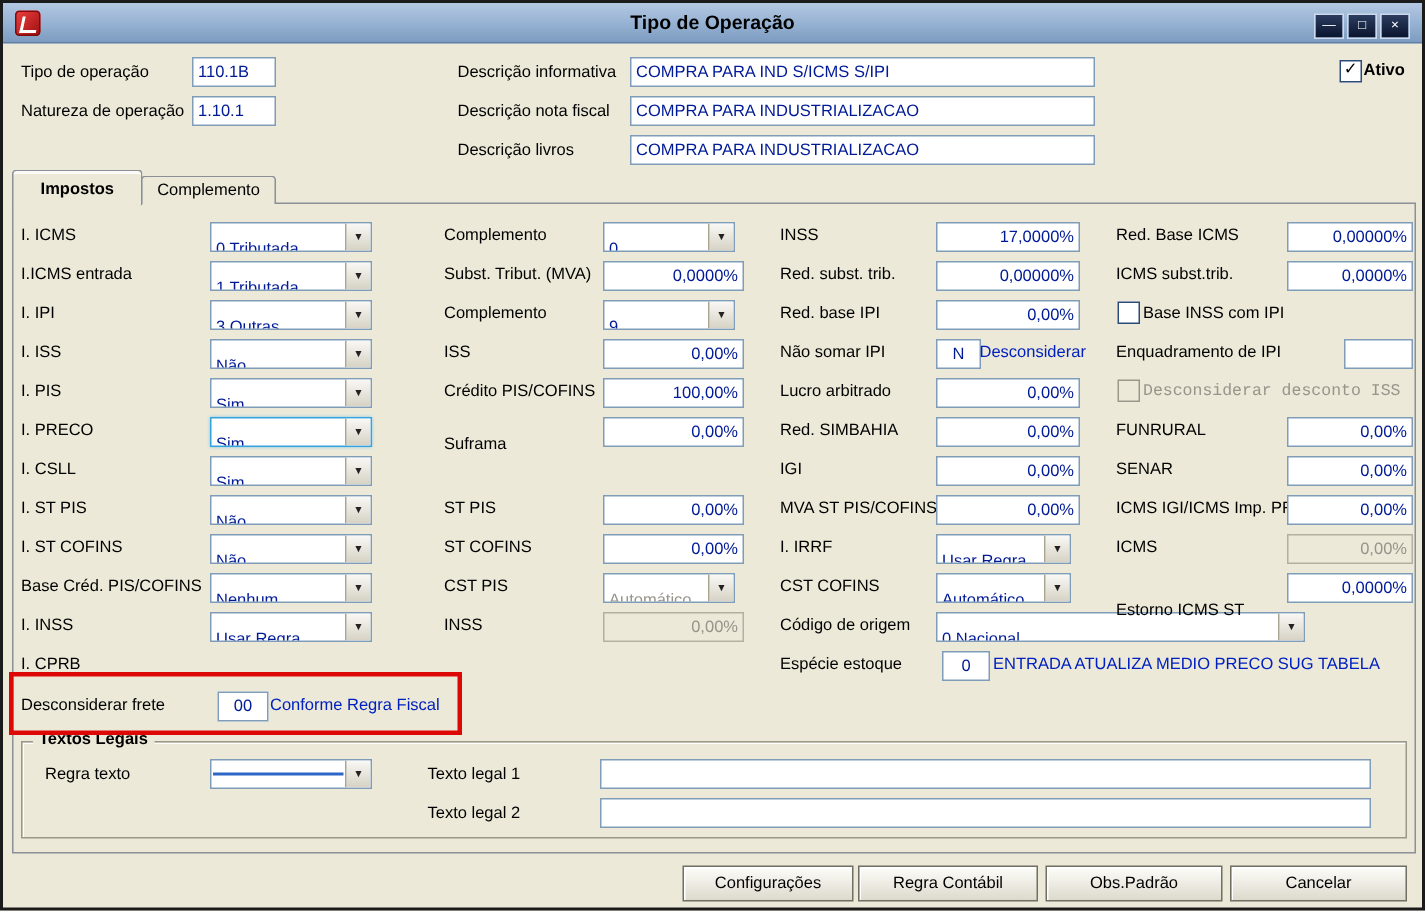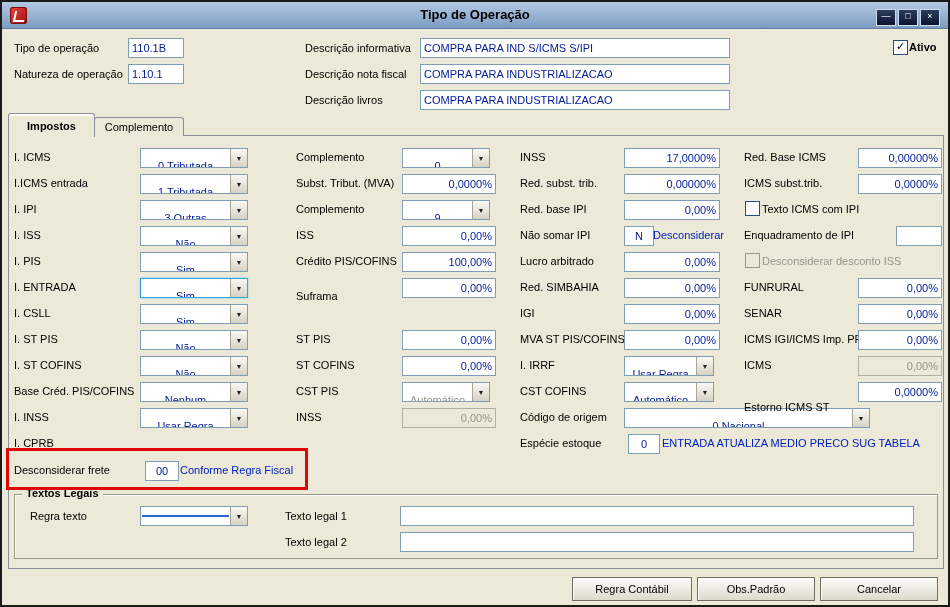--- a/index.html
+++ b/index.html
@@ -10,23 +10,23 @@
     border-bottom:1px solid #5d7ea6;}
   .title{position:absolute;left:0;top:5px;width:100%;text-align:center;font-size:13px;font-weight:600;color:#000;}
   .app-icon{position:absolute;left:8px;top:5px;width:17px;height:17px;border-radius:3px;
     background:linear-gradient(135deg,#ef4040,#9c0f0f);box-shadow:inset 0 0 0 1px #7d0b0b;}
   .app-icon::after{content:"";position:absolute;left:4px;top:4px;width:9px;height:9px;
     border-left:2px solid #fff;border-bottom:2px solid #fff;transform:skewX(-12deg);}
   .winbtns{position:absolute;right:8px;top:7px;display:flex;gap:2px;}
   .winbtn{width:18px;height:15px;background:linear-gradient(180deg,#2c3d60,#0a142e);
     border:1px solid #cdd9ec;color:#fff;font-size:9px;line-height:13px;text-align:center;cursor:default;}
   .lbl{position:absolute;font-size:11px;color:#000;white-space:nowrap;line-height:13px;}
-  .lbl.dis{color:#97948a;}
+  .lbl.dis{color:#97948a;font-family:Liberation Mono, monospace;}
   .box{position:absolute;height:18px;background:#fff;border:1px solid #7F9DB9;font-size:11px;color:#001a96;
-    display:flex;align-items:center;padding:0 3px;white-space:nowrap;overflow:hidden;text-align:center;}
+    display:flex;align-items:center;padding:0 3px;white-space:nowrap;overflow:hidden;}
   .num{justify-content:flex-end;}
   .ctr{justify-content:center;}
   .box.dis{background:#ECE9D8;color:#97948a;border-color:#b3b0a2;}
   .dd{padding:0;}
   .dd .val{flex:1;padding:1px 3px;overflow:hidden;white-space:nowrap;margin-top:15px;}
   .dd .val.gray{color:#97948a;}
   .dd .val.sel{background:#2e66c6;margin:1px;color:#fff;}
   .dd .arr{width:16px;align-self:stretch;background:linear-gradient(180deg,#f9f8f5,#d6d2c4);
     border-left:1px solid #a9a593;color:#222;font-size:7px;display:flex;align-items:center;justify-content:center;}
   .dd.focus{border-color:#36a3dc;box-shadow:0 0 2px #7bc9ef;}
@@ -97,21 +97,21 @@
   <div class="lbl" style="left:14px;top:229px">I. ISS</div>
   <div class="box dd" style="left:140px;top:226px;width:106px">
     <span class="val">Não</span>
     <span class="arr">▼</span>
   </div>
   <div class="lbl" style="left:14px;top:255px">I. PIS</div>
   <div class="box dd" style="left:140px;top:252px;width:106px">
     <span class="val">Sim</span>
     <span class="arr">▼</span>
   </div>
-  <div class="lbl" style="left:14px;top:281px">I. ENTRADA</div>
+  <div class="lbl" style="left:14px;top:281px">I. PRECO</div>
   <div class="box dd focus" style="left:140px;top:278px;width:106px">
     <span class="val">Sim</span>
     <span class="arr">▼</span>
   </div>
   <div class="lbl" style="left:14px;top:307px">I. CSLL</div>
   <div class="box dd" style="left:140px;top:304px;width:106px">
     <span class="val">Sim</span>
     <span class="arr">▼</span>
   </div>
   <div class="lbl" style="left:14px;top:333px">I. ST PIS</div>
@@ -205,21 +205,21 @@
   </div>
   <div class="lbl" style="left:520px;top:437px">Espécie estoque</div>
   <div class="box ctr" style="left:628px;top:434px;width:24px">0</div>
   <div class="note" style="left:662px;top:437px">ENTRADA ATUALIZA MEDIO PRECO SUG TABELA</div>
 
   <div class="lbl" style="left:744px;top:151px">Red. Base ICMS</div>
   <div class="box num" style="left:858px;top:148px;width:76px">0,00000%</div>
   <div class="lbl" style="left:744px;top:177px">ICMS subst.trib.</div>
   <div class="box num" style="left:858px;top:174px;width:76px">0,0000%</div>
   <span class="chk" style="left:745px;top:201px"></span>
-  <div class="lbl" style="left:762px;top:203px">Texto ICMS com IPI</div>
+  <div class="lbl" style="left:762px;top:203px">Base INSS com IPI</div>
   <div class="lbl" style="left:744px;top:229px">Enquadramento de IPI</div>
   <div class="box" style="left:896px;top:226px;width:38px"></div>
   <span class="chk dis" style="left:745px;top:253px"></span>
   <div class="lbl dis" style="left:762px;top:255px">Desconsiderar desconto ISS</div>
   <div class="lbl" style="left:744px;top:281px">FUNRURAL</div>
   <div class="box num" style="left:858px;top:278px;width:76px">0,00%</div>
   <div class="lbl" style="left:744px;top:307px">SENAR</div>
   <div class="box num" style="left:858px;top:304px;width:76px">0,00%</div>
   <div class="lbl" style="left:744px;top:333px">ICMS IGI/ICMS Imp. PR</div>
   <div class="box num" style="left:858px;top:330px;width:76px">0,00%</div>
@@ -233,17 +233,18 @@
   <div class="lbl" style="left:30px;top:510px">Regra texto</div>
   <div class="box dd" style="left:140px;top:506px;width:106px">
     <span class="val sel"></span>
     <span class="arr">▼</span>
   </div>
   <div class="lbl" style="left:285px;top:510px">Texto legal 1</div>
   <div class="box" style="left:400px;top:506px;width:506px"></div>
   <div class="lbl" style="left:285px;top:536px">Texto legal 2</div>
   <div class="box" style="left:400px;top:532px;width:506px"></div>
 
+  <div class="btn" style="left:455px;width:112px">Configurações</div>
   <div class="btn" style="left:572px;width:118px">Regra Contábil</div>
   <div class="btn" style="left:820px;width:116px">Cancelar</div>
   <div class="btn" style="left:697px;width:116px">Obs.Padrão</div>
 
 </div>
 
 </body></html>

